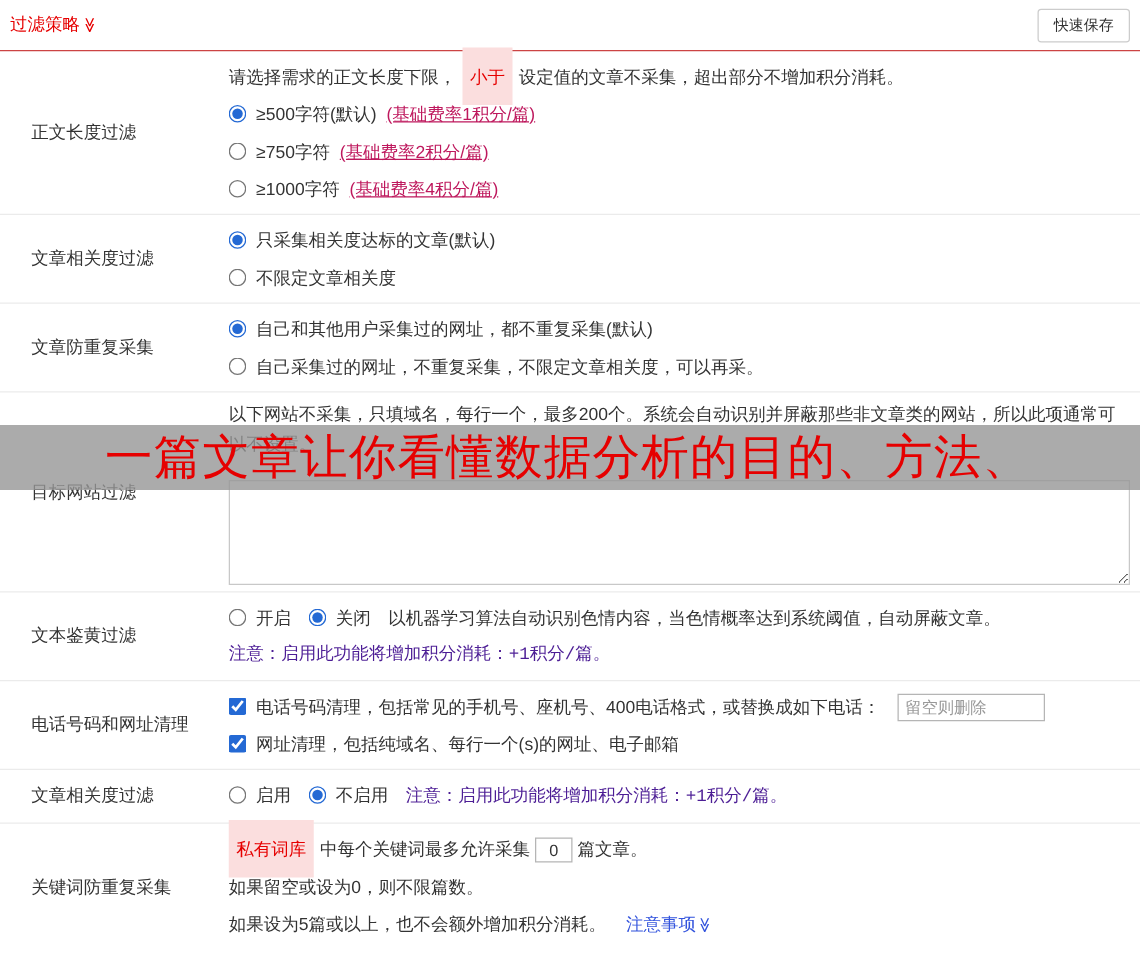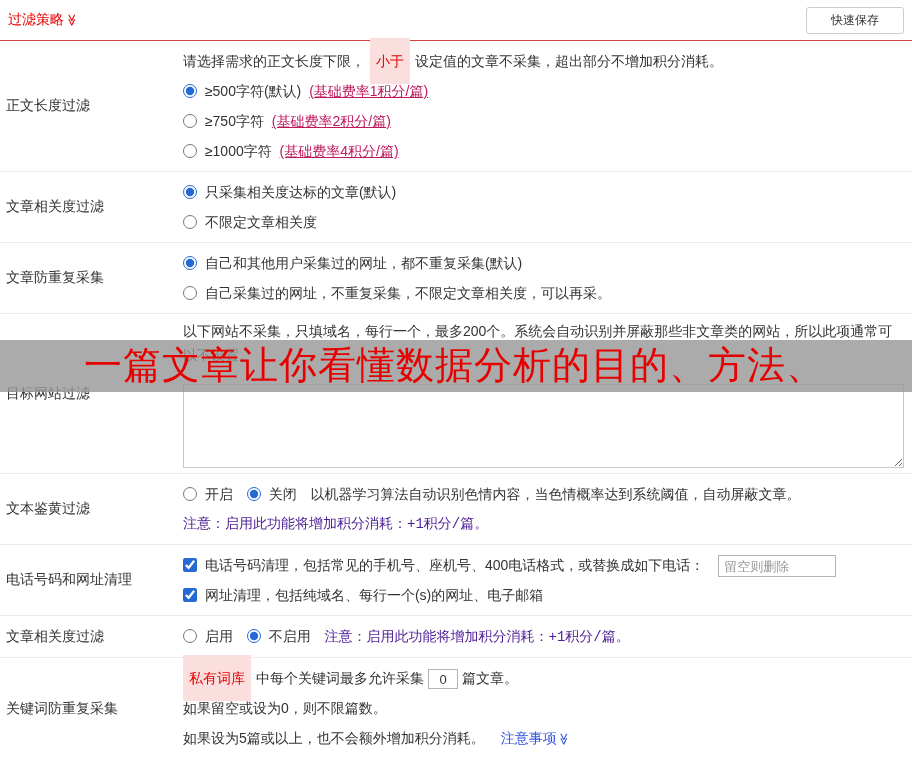--- a/index.html
+++ b/index.html
@@ -17,30 +17,30 @@
   .header {
     height:41px;
     display:flex; align-items:center; justify-content:space-between;
     padding:0 8px;
     border-bottom:1px solid #cc4444;
   }
   .title { color:#e60000; font-size:14px; cursor:pointer; white-space:nowrap; }
   .chev { display:inline-block; transform:rotate(90deg); font-size:12px; margin-left:2px; }
   .save-btn {
     background:#fff; border:1px solid #ccc; border-radius:3px;
-    padding:4px 24px; font-size:12px; color:#333; cursor:pointer;
+    padding:4px 12px; font-size:12px; color:#333; cursor:pointer;
     font-family:inherit;
   }
 
   
   .row { display:flex; border-bottom:1px solid #ebebeb; }
   .cell-label {
     width:175px; flex:0 0 175px;
     display:flex; align-items:center;
-    padding-left:6px; color:#333;
+    padding-left:25px; color:#333;
   }
   .cell-content { flex:1; padding:5px 6px 5px 8px; }
   .line { line-height:30px; min-height:30px; }
   .red { color:#4c1d95;font-family:Liberation Mono, monospace; }
   .fee { color:#be185d; text-decoration:underline; margin-left:4px; }
   .badge { background:#fbdede; color:#e60000; padding:15px 6px; margin:0 5px 0 0; }
   .badge.inline { margin:0 5px; }
   .option { margin-right:10px; cursor:pointer; white-space:nowrap; }
   input[type=radio], input[type=checkbox] {
     accent-color:#2469d4; width:14px; height:14px;
@@ -49,21 +49,21 @@
   .hint { line-height:24px; margin-bottom:17px; }
   textarea {
     display:block;
     width:calc(100% - 2px); height:84px;
     border:1px solid #c8c8c8;
     font-family:inherit; font-size:13px;
     padding:4px 6px; resize:both; color:#333;
   }
   .phone-input {
     width:118px; height:22px; border:1px solid #b5b5b5;
-    font-family:Liberation Sans, sans-serif; font-size:13px; padding:2px 5px;
+    font-family:Liberation Serif, serif; font-size:13px; padding:2px 5px;
     vertical-align:middle; color:#333;
   }
   .phone-input::placeholder { color:#999; }
   .count-input {
     width:30px; height:20px; border:1px solid #b5b5b5;
     font-family:inherit; font-size:13px; text-align:center;
     vertical-align:middle; margin:0 4px; color:#333;
   }
   .link { color:#3354dd; cursor:pointer; margin-left:16px; text-decoration:none; }
   .link .chev { margin-left:1px; }

